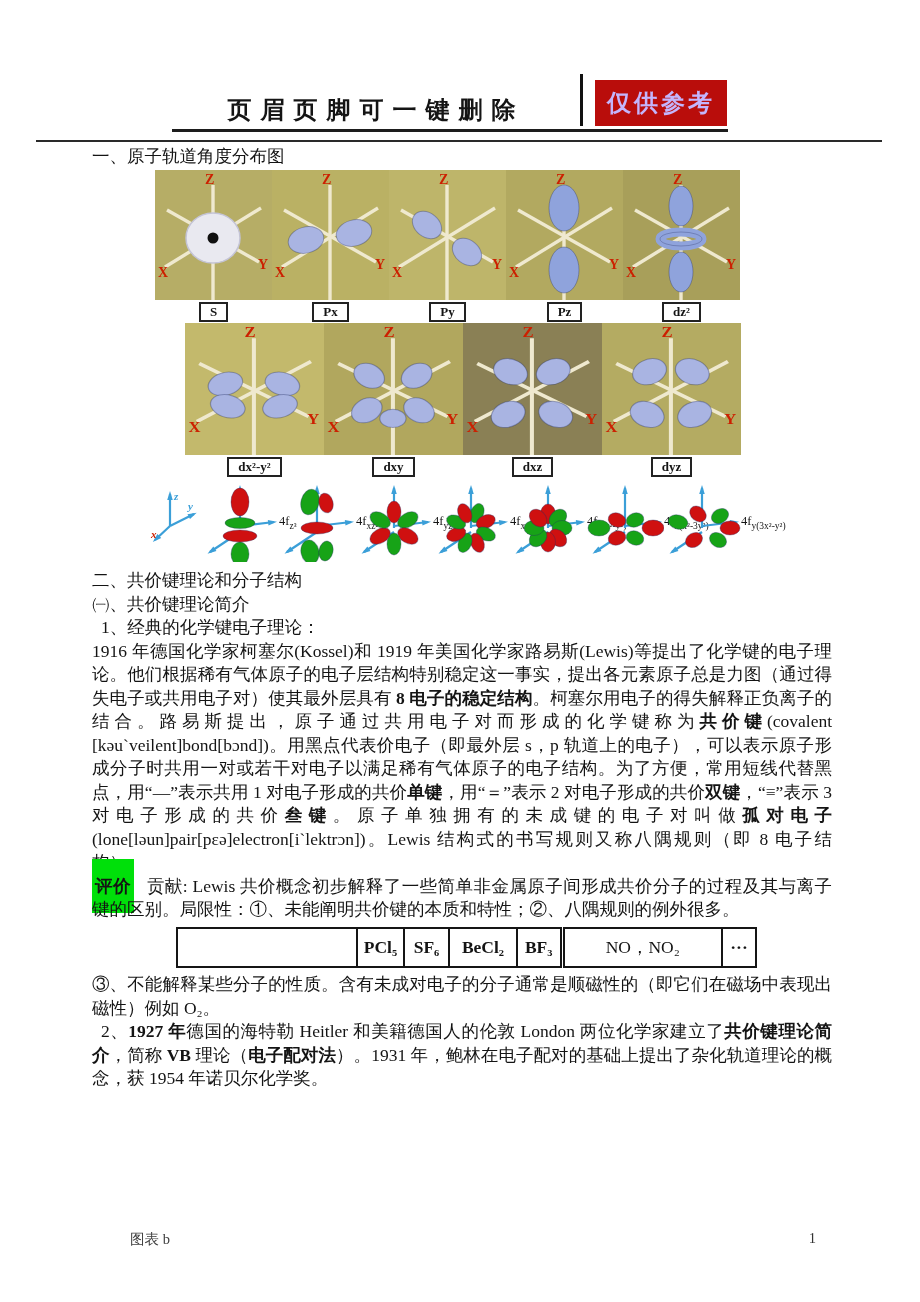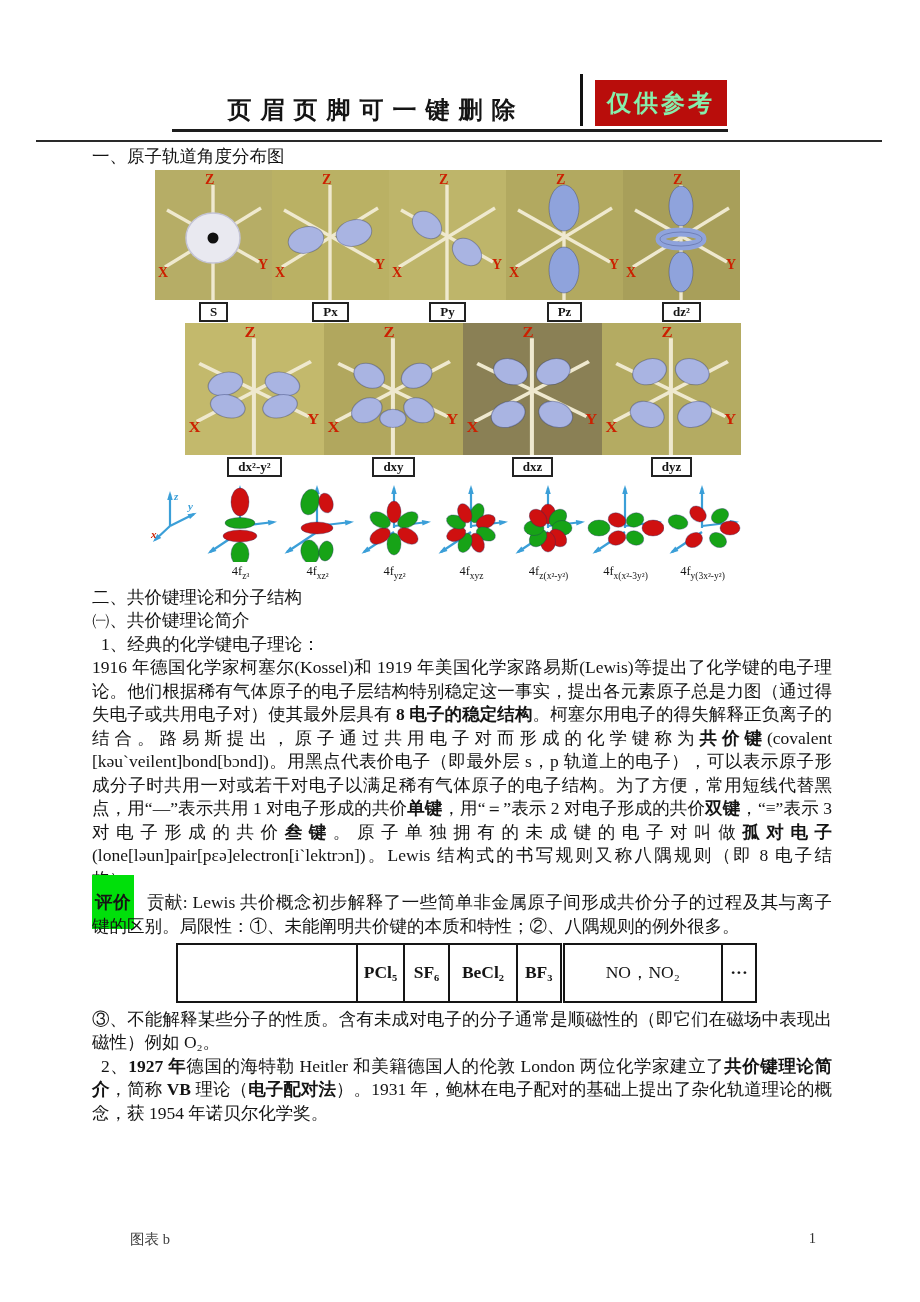--- a/index.html
+++ b/index.html
@@ -4,51 +4,51 @@
 <style>
   *{margin:0;padding:0;box-sizing:border-box}
   html,body{background:#fff}
   .page{width:920px;height:1302px;margin:0 auto;background:#fff;position:relative;overflow:hidden;
         font-family:"Liberation Serif","DejaVu Serif",serif;color:#141414}
   
   .hdr{padding-top:74px}
   .hdr-row{margin-left:172px;width:556px;display:flex;align-items:flex-end}
   .hdr-note{width:408px;text-align:center;font-size:24px;font-weight:bold;letter-spacing:9px}
   .hdr-vline{width:3px;height:52px;background:#111;flex:none}
-  .hdr-badge{margin-left:12px;background:#b90d0b;color:#86efac;font-weight:bold;font-size:24px;
+  .hdr-badge{margin-left:12px;background:#b90d0b;color:#c4b5fd;font-weight:bold;font-size:24px;
              padding:7px 12px;letter-spacing:3px;white-space:nowrap}
   .hdr-line1{margin-left:172px;width:556px;height:3px;background:#1d1d1d;margin-top:3px}
   .hdr-line2{margin-left:36px;width:846px;height:2px;background:#2a2a2a;margin-top:8px}
   
   .title{text-align:center;font-size:21px;font-weight:bold;margin-top:5px}
   .sec{margin-left:92px;font-size:17.5px;line-height:24px;margin-top:2px}
   
   .photo-row{display:flex}
   .row1{margin-left:155px;margin-top:2px}
   .row2{margin-left:185px}
   .pcell{display:flex;flex-direction:column}
   .photo svg{display:block}
   .lblwrap{height:23px;background:#fff;display:flex;justify-content:center;align-items:center}
   .lblbox{border:2px solid #222;background:#fff;font-weight:bold;font-size:13px;line-height:16px;
           padding:0 9px;white-space:nowrap}
   
   .f-row{display:flex;margin-left:150px;margin-top:4px;align-items:flex-start}
   .faxes{width:52px;padding-top:6px}
-  .fcell{display:flex;flex-direction:column;align-items:center;width:77px}
+  .fcell{display:flex;flex-direction:row;align-items:center;width:77px}
   .flbl{font-size:12.5px;line-height:13px;margin-top:-1px;white-space:nowrap}
   .flbl sub{font-size:9.5px}
   
   .body-text{margin:3px 88px 0 92px;font-size:17.5px;line-height:23.5px;text-align:justify}
   .para{text-align:justify}
   .indent{text-indent:9px}
   .b{font-weight:bold}
   .hl{background:#00e00a;font-weight:bold;padding:17px 3px;margin-right:13px}
   
   table.vt{border-collapse:collapse;margin:5px 0 5px 84px;table-layout:fixed}
-  .vt td{border:2px solid #151515;text-align:center;font-size:17.5px;height:33px;padding:16px 3px;
+  .vt td{border:2px solid #151515;text-align:center;font-size:17.5px;height:33px;padding:7px 3px;
          overflow:hidden;white-space:nowrap}
   .vt .dbl{border-left:5px double #151515}
   .vt .bold{font-weight:bold}
   .c0{width:180px}.c1{width:47px}.c2{width:45px}.c3{width:68px}.c4{width:45px}.c5{width:160px}.c6{width:34px}
   
   .footer{position:absolute;left:0;right:0;bottom:52px;height:20px}
   .f-cap{position:absolute;left:130px;font-size:14.5px;color:#404040}
   .f-pg{position:absolute;right:104px;font-size:14.5px;color:#333}
 </style>
 </head>

